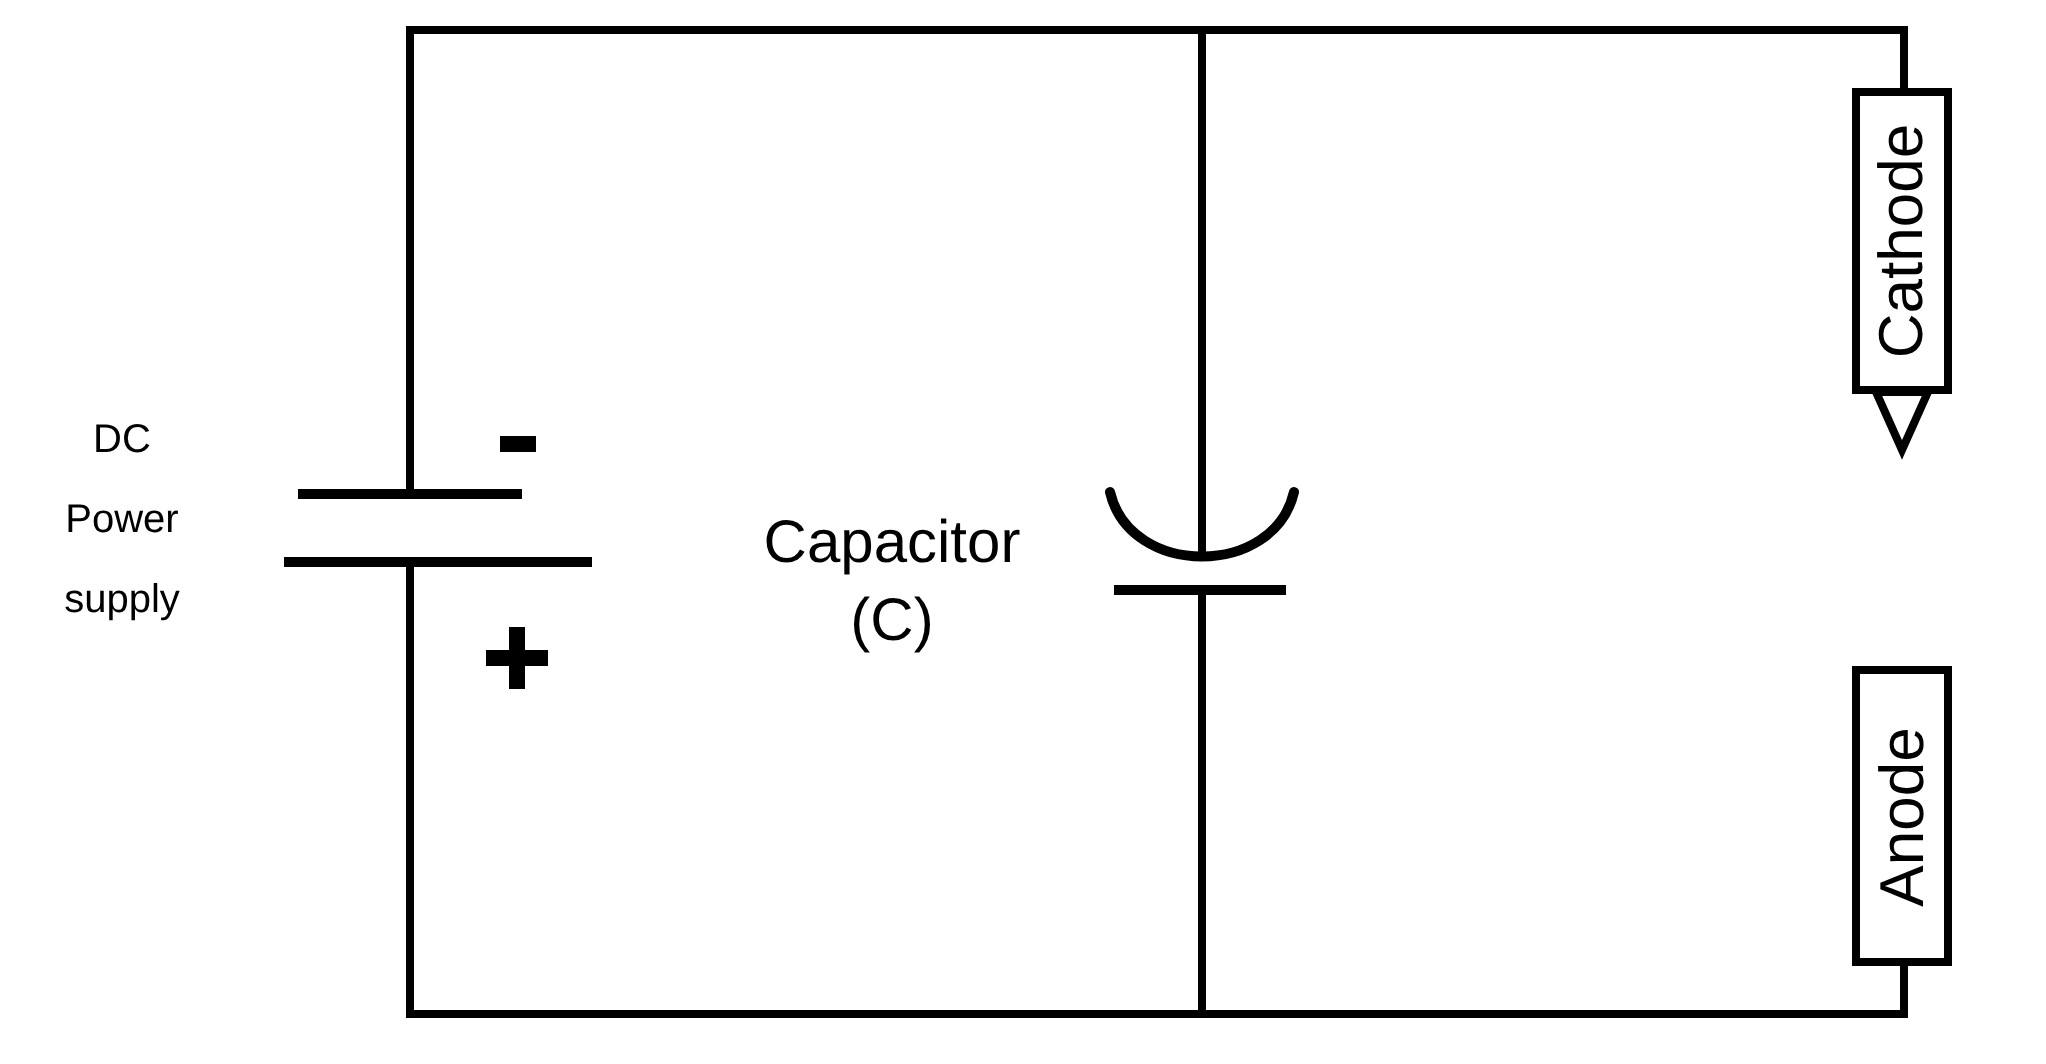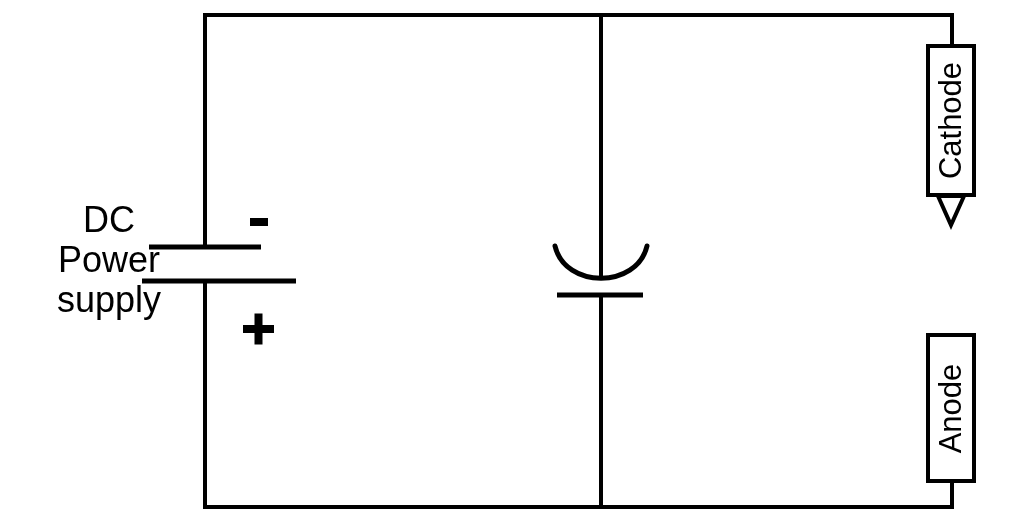--- a/index.html
+++ b/index.html
@@ -23,23 +23,22 @@
   .label {
     position: absolute;
     color: var(--line, #000000);
     text-align: center;
     white-space: pre-line;
   }
   .power-label {
     left: 0px;
     top: 200px;
     width: 122px;
-    font-size: 36px;
+    font-size: 20px;
     line-height: 40px;
-    margin-left: 48px;
   }
   .capacitor-label {
     left: 356px;
     top: 252px;
     width: 180px;
     font-size: 30px;
     line-height: 39px;
   }
   .electrode-box-label {
     position: absolute;
@@ -105,20 +104,22 @@
 
     <path d="M938 196 L964 196 L951 225 Z" fill="#ffffff" stroke="#000000" stroke-width="4" stroke-linejoin="miter"></path>
 
     <rect x="928" y="335" width="46" height="146" fill="#ffffff" stroke="#000000" stroke-width="4"></rect>
   </svg>
 
   <div class="label power-label">DC
 Power
 supply</div>
 
+  <div class="label capacitor-label">Capacitor
+(C)</div>
 
   <div class="electrode-box-label cathode-pos">
     <span class="rot-text">Cathode</span>
   </div>
 
   <div class="electrode-box-label anode-pos">
     <span class="rot-text">Anode</span>
   </div>
 
 </div>

